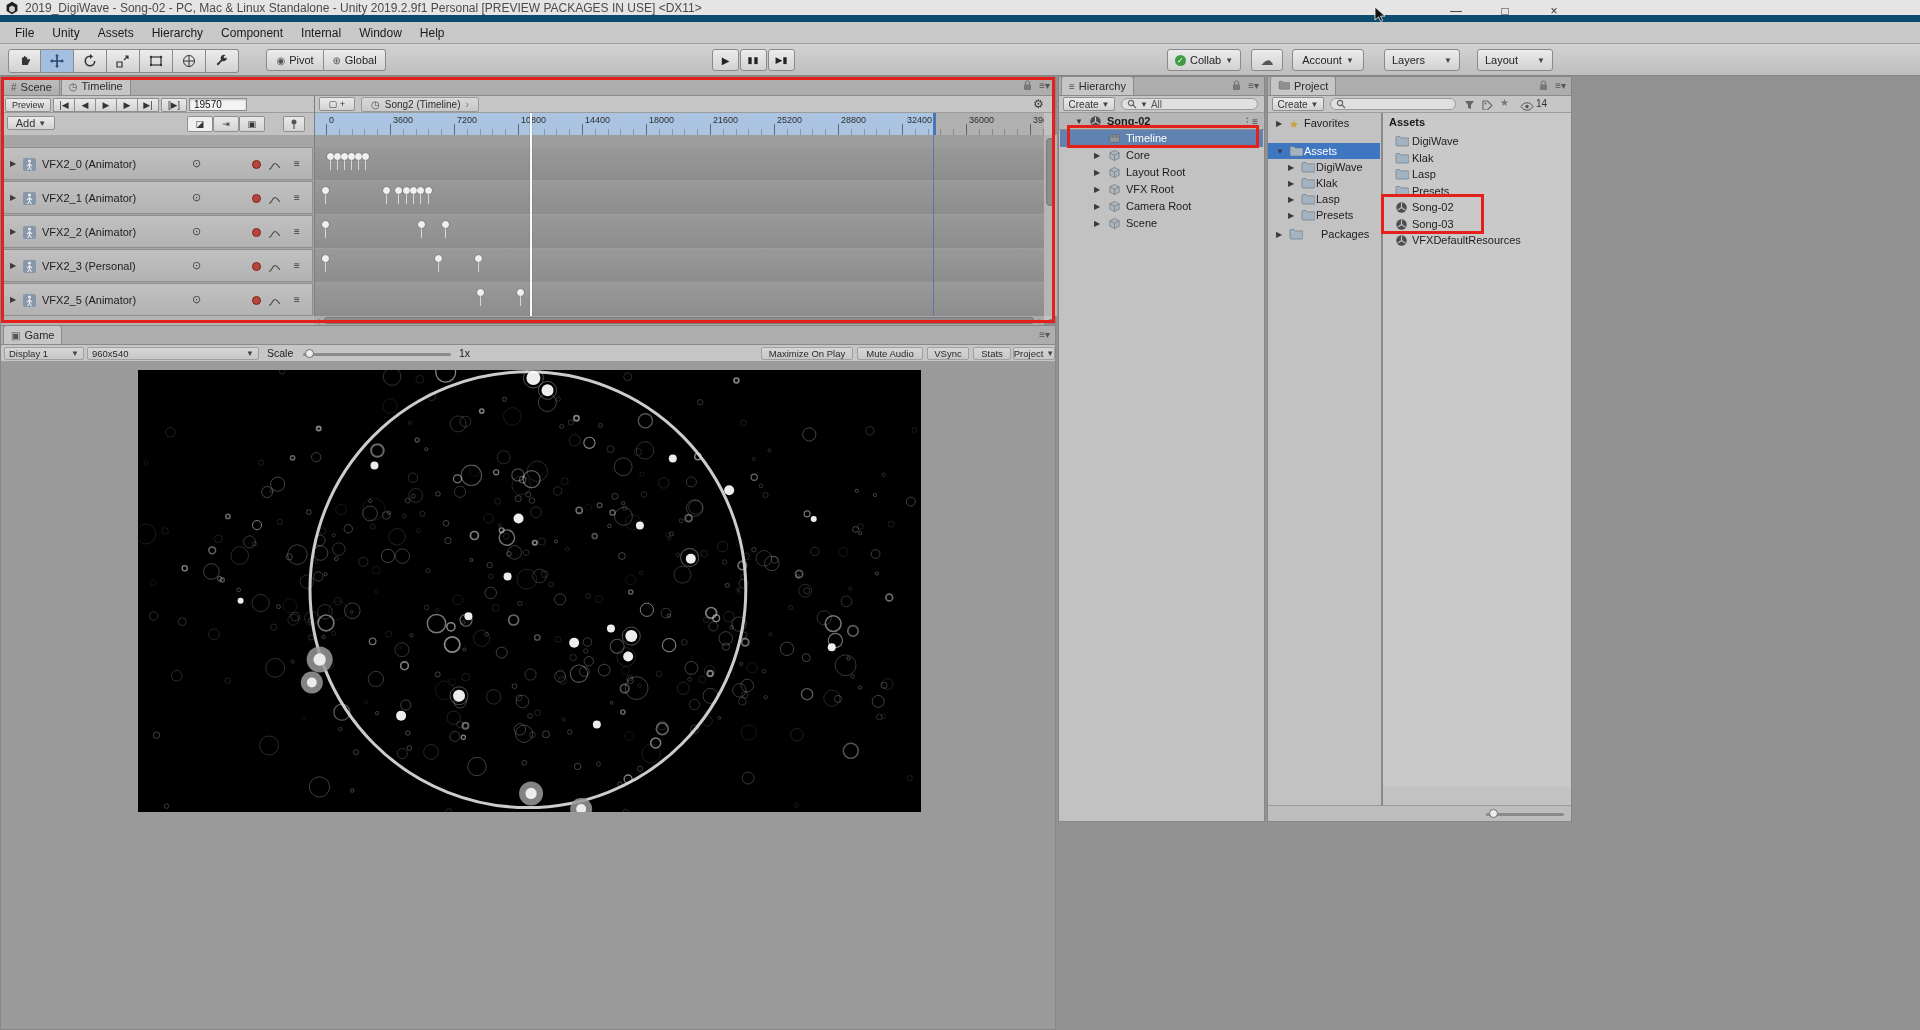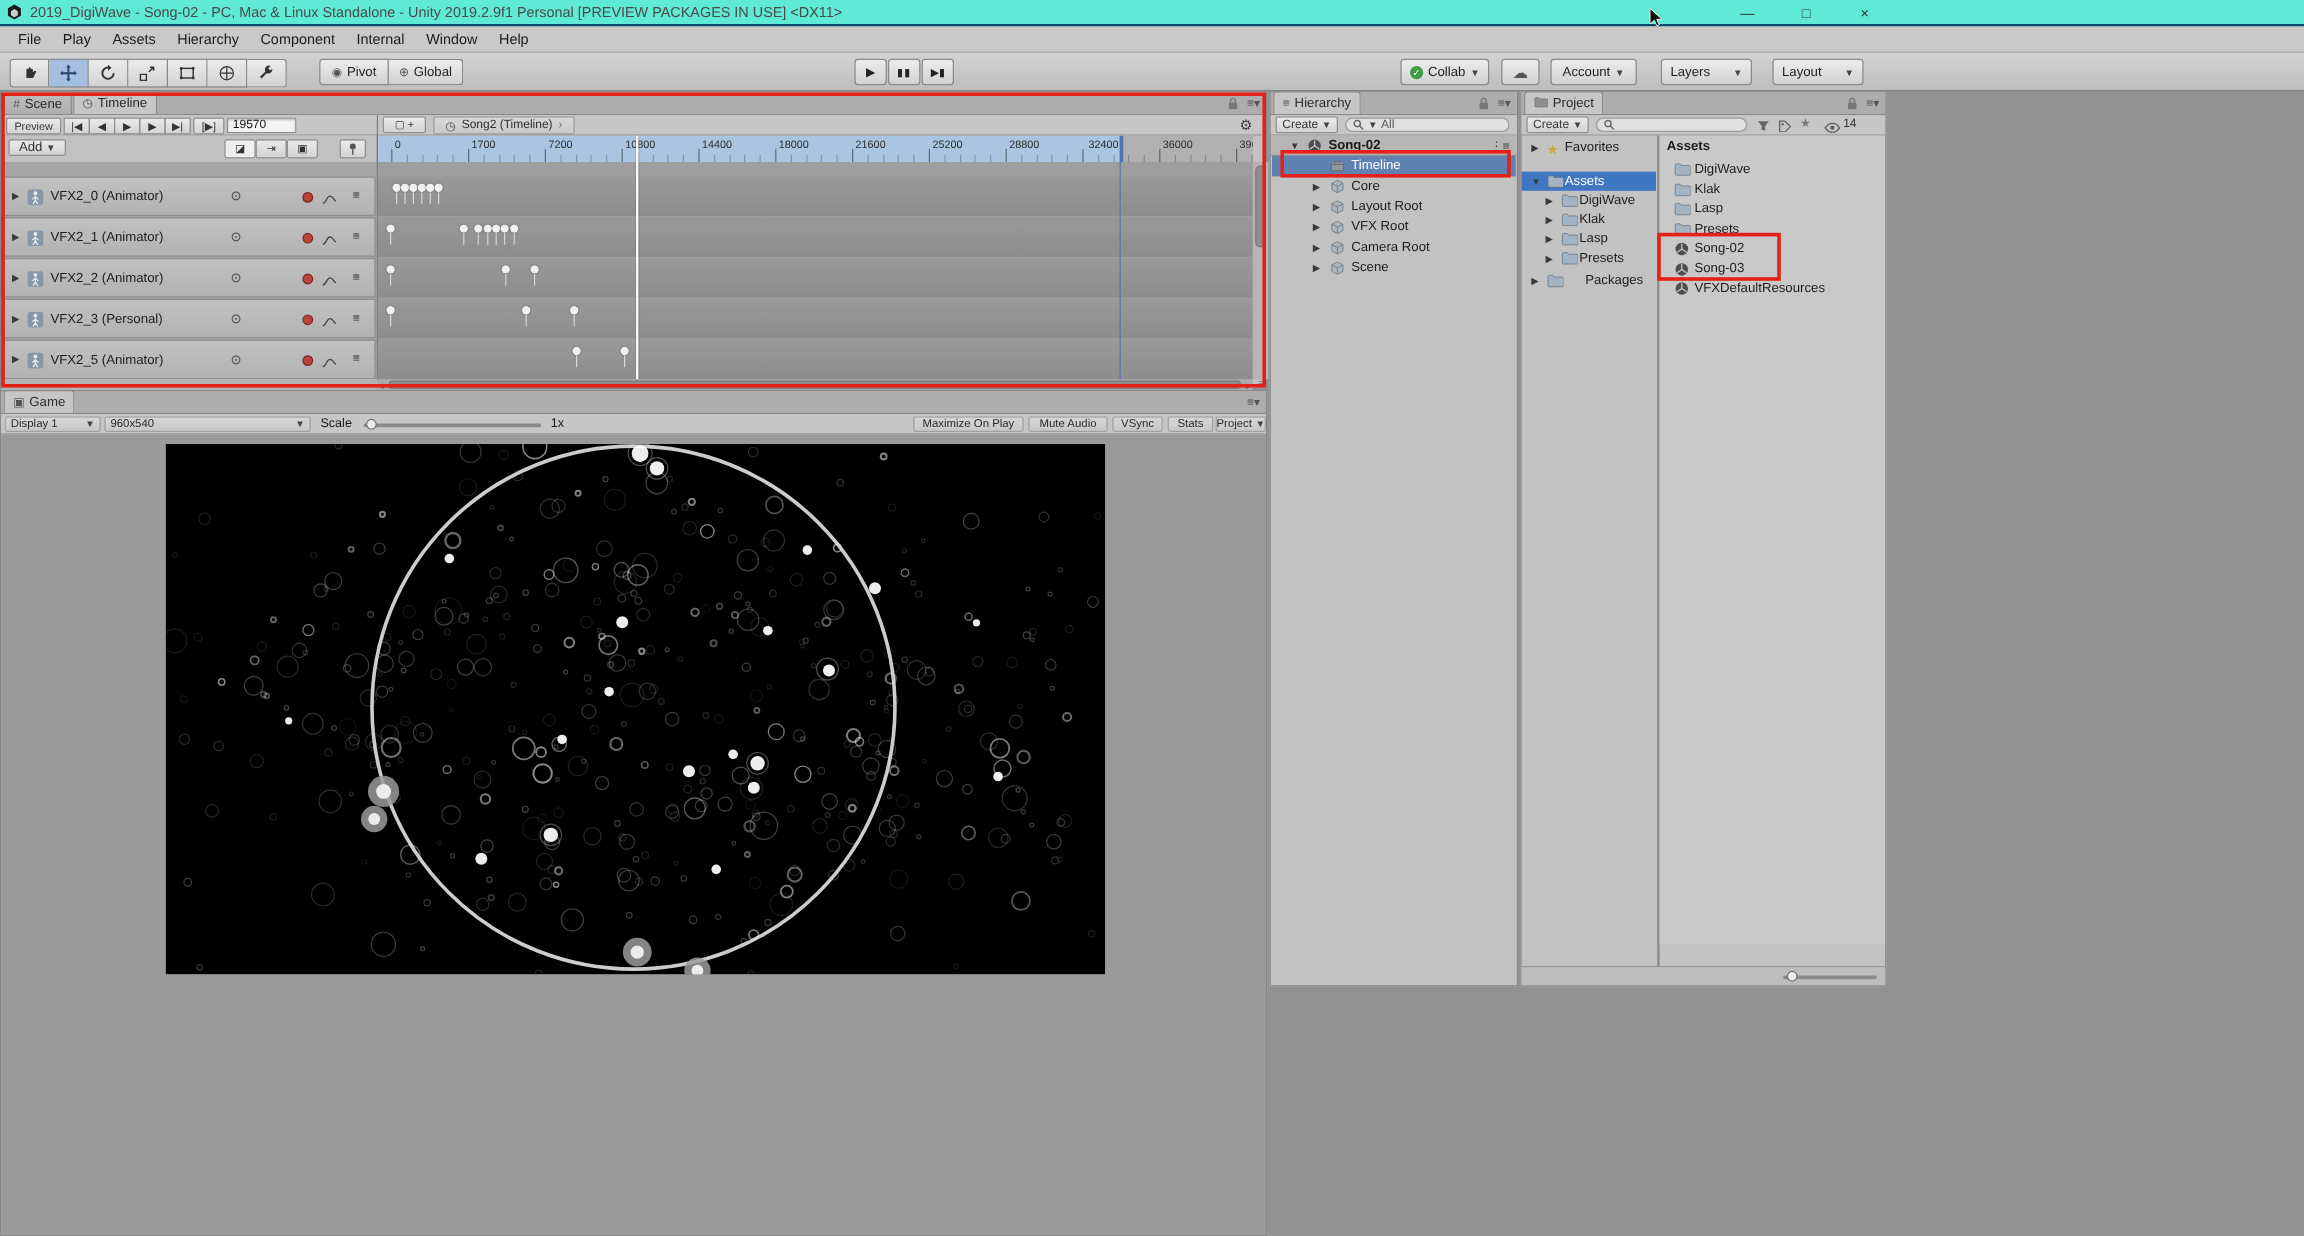--- a/index.html
+++ b/index.html
@@ -1,19 +1,19 @@
 <!DOCTYPE html>
 <html><head>
 <meta charset="utf-8">
 <style>
 *{margin:0;padding:0;box-sizing:border-box}
 html,body{width:1920px;height:1030px;overflow:hidden}
 body{font-family:"Liberation Sans",sans-serif;font-size:12px;color:#1a1a1a;background:#929292;position:relative}
 
-.titlebar{position:absolute;left:0;top:0;width:1920px;height:22px;background:#5eead4;border-bottom:2px solid #0c4a6e;display:flex;align-items:center}
+.titlebar{position:absolute;left:0;top:0;width:1920px;height:22px;background:#e5e5e5;border-bottom:7px solid #0c4a6e;display:flex;align-items:center}
 .title{font-size:12px;color:#4a4a4a;margin-left:6px;white-space:nowrap}
 .winbtn{position:absolute;top:0;width:46px;height:22px;display:flex;align-items:center;justify-content:center;color:#333;font-size:12px}
 .menubar{position:absolute;left:0;top:22px;width:1920px;height:22px;background:#c9c9c9;border-bottom:1px solid #a0a0a0;display:flex;align-items:center;padding-left:6px}
 .menuitem{padding:0 9px;height:22px;display:flex;align-items:center;font-size:12px}
 .toolbar{position:absolute;left:0;top:44px;width:1920px;height:32px;background:linear-gradient(#d3d3d3,#bebebe);border-bottom:1px solid #858585}
 .toolbtn{position:absolute;top:5px;width:33px;height:24px;background:linear-gradient(#ececec,#d2d2d2);border:1px solid #8a8a8a;border-left:none;display:flex;align-items:center;justify-content:center}
 .toolbtn.first{border-left:1px solid #8a8a8a;border-radius:3px 0 0 3px}
 .toolbtn.last{border-radius:0 3px 3px 0}
 .toolbtn.sel{background:#a3bedf}
 .dd{position:absolute;top:5px;height:22px;border-radius:3px;display:flex;align-items:center;justify-content:center;gap:4px;font-size:11px;background:linear-gradient(#ececec,#d2d2d2);border:1px solid #8a8a8a;color:#222}
@@ -80,21 +80,21 @@
 </div>
 <span class="winbtn" style="left:1433px">—</span>
 <span class="winbtn" style="left:1482px">□</span>
 <span class="winbtn" style="left:1531px">×</span>
 <svg style="position:absolute;left:1374px;top:6px;z-index:60" width="13" height="18" viewBox="0 0 13 18">
     <path d="M1 1v13l3.6-3.1 2.1 4.6 2-0.9-2.1-4.5H11z" fill="#111" stroke="#f5f5f5" stroke-width="0.8"></path>
   </svg>
 
 <div class="menubar" id="menubar">
     <div class="menuitem">File</div>
-    <div class="menuitem">Play</div>
+    <div class="menuitem">Unity</div>
     <div class="menuitem">Assets</div>
     <div class="menuitem">Hierarchy</div>
     <div class="menuitem">Component</div>
     <div class="menuitem">Internal</div>
     <div class="menuitem">Window</div>
     <div class="menuitem">Help</div>
   </div>
 
 <div class="toolbar">
   <div id="toolgroup">
@@ -286,21 +286,21 @@
       <div style="position: absolute; left: 625.4px; top: 16px; width: 1px; height: 6px; background: rgba(35, 35, 35, 0.28);"></div>
       <div style="position: absolute; left: 638.2px; top: 16px; width: 1px; height: 6px; background: rgba(35, 35, 35, 0.28);"></div>
       <div style="position: absolute; left: 651px; top: 11px; width: 1px; height: 11px; background: rgba(35, 35, 35, 0.55);"></div>
       <div style="position: absolute; left: 663.8px; top: 16px; width: 1px; height: 6px; background: rgba(35, 35, 35, 0.28);"></div>
       <div style="position: absolute; left: 676.6px; top: 16px; width: 1px; height: 6px; background: rgba(35, 35, 35, 0.28);"></div>
       <div style="position: absolute; left: 689.4px; top: 16px; width: 1px; height: 6px; background: rgba(35, 35, 35, 0.28);"></div>
       <div style="position: absolute; left: 702.2px; top: 16px; width: 1px; height: 6px; background: rgba(35, 35, 35, 0.28);"></div>
       <div style="position: absolute; left: 715px; top: 11px; width: 1px; height: 11px; background: rgba(35, 35, 35, 0.55);"></div>
       <div style="position: absolute; left: 727.8px; top: 16px; width: 1px; height: 6px; background: rgba(35, 35, 35, 0.28);"></div>
       <div class="rlabel" style="left: 14px;">0</div>
-      <div class="rlabel" style="left: 78px;">1700</div>
+      <div class="rlabel" style="left: 78px;">3600</div>
       <div class="rlabel" style="left: 142px;">7200</div>
       <div class="rlabel" style="left: 206px;">10800</div>
       <div class="rlabel" style="left: 270px;">14400</div>
       <div class="rlabel" style="left: 334px;">18000</div>
       <div class="rlabel" style="left: 398px;">21600</div>
       <div class="rlabel" style="left: 462px;">25200</div>
       <div class="rlabel" style="left: 526px;">28800</div>
       <div class="rlabel" style="left: 592px;">32400</div>
       <div class="rlabel" style="left: 654px;">36000</div>
       <div class="rlabel" style="left: 718px;">39600</div>

